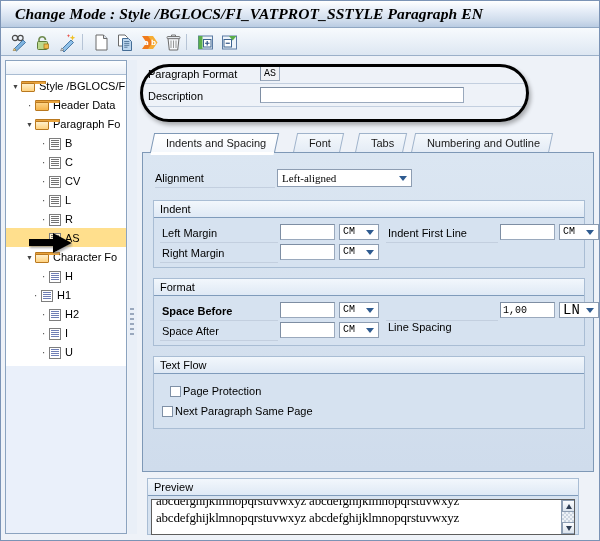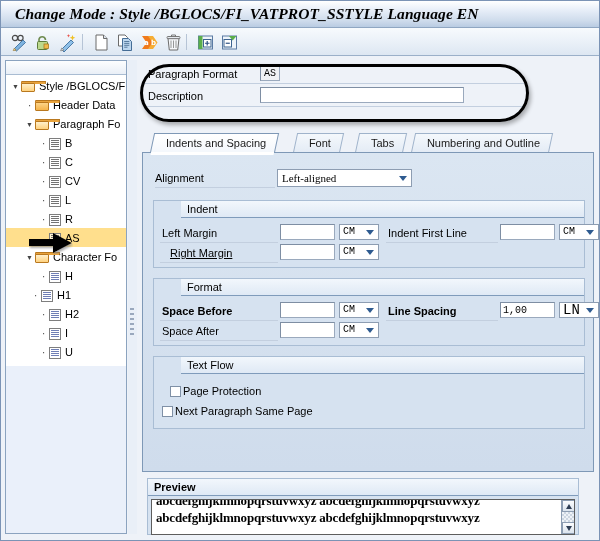--- a/index.html
+++ b/index.html
@@ -209,40 +209,39 @@
     position: absolute; right: 4px; top: 6px;
     width: 0; height: 0;
     border-left: 4px solid transparent; border-right: 4px solid transparent;
     border-top: 5px solid #2f5b90;
   }
 
   .group {
     position: absolute; left: 10px; width: 432px;
     background: #d6e2f0;
     border: 1px solid #a9bdd4;
-    padding-left: 27px;
   }
   .group > .ghead {
     height: 17px; line-height: 16px;
     background: linear-gradient(to bottom, #f2f7fc 0%, #dfe9f5 100%);
     border-bottom: 1px solid #7f9bbb;
     padding-left: 6px; font-size: 11px; color: #000;
   }
 
   .checkrow { position: absolute; font-size: 11px; }
   .cbox {
     display: inline-block; width: 11px; height: 11px;
     background: #ffffff; border: 1px solid #7f90a6;
     vertical-align: -2px; margin-right: 2px;
   }
 
   
   .previewgroup {
     position: absolute; left: 10px; top: 418px; width: 432px; height: 57px;
-    background: #d6e2f0; border: 1px solid #a9bdd4; font-weight: bold;
+    background: #d6e2f0; border: 1px solid #a9bdd4;
   }
   .previewbox {
     position: absolute; left: 3px; top: 20px; width: 424px; height: 36px;
     background: #ffffff; border: 1px solid #5d5d5d;
     overflow: hidden;
   }
   .previewtext {
     position: absolute; left: 4px; top: -8px; width: 400px;
     font-family: "Liberation Serif", serif;
     font-size: 13px; line-height: 17px;
@@ -272,21 +271,21 @@
     position: absolute; left: 0; top: 12px; width: 13px; height: 10px;
     background: repeating-conic-gradient(#cdd6e1 0% 25%, #eef2f7 0% 50%) 0 0/4px 4px;
   }
 </style>
 </head>
 <body>
 
 <div id="app">
 
   <div class="titlebar">
-    <div class="title">Change Mode : Style /BGLOCS/FI_VATPROT_SSTYLE Language EN</div>
+    <div class="title">Change Mode : Style /BGLOCS/FI_VATPROT_SSTYLE Paragraph EN</div>
   </div>
 
   <div class="toolbar">
 
     <div class="tbtn" style="left:8px">
       <svg width="19" height="19" viewBox="0 0 19 19">
         <circle cx="5" cy="5" r="2.6" fill="none" stroke="#4a4a4a" stroke-width="1.2"></circle>
         <circle cx="10.5" cy="5" r="2.6" fill="none" stroke="#4a4a4a" stroke-width="1.2"></circle>
         <path d="M7.6 5 H8" stroke="#4a4a4a" stroke-width="1"></path>
         <path d="M4 16 L13 7 L15.5 9.5 L6.5 18 Z" fill="#7fb4e0" stroke="#3c6f9e" stroke-width="0.9"></path>
@@ -447,21 +446,21 @@
         <div class="ghead">Indent</div>
 
         <div class="fl" style="left:8px; top:26px;">Left Margin</div>
         <div class="hline" style="left:6px; top:41px; width:118px;"></div>
         <input class="in" style="left: 126px; top: 23px; width: 55px; height: 16px;" value="">
         <div class="sel-box" style="left:185px; top:23px; width:40px; height:16px; padding:0 14px 0 3px; line-height:14px; font-family:'Liberation Mono',monospace; font-size:10px;">
           <span>CM</span>
           <span class="caret" style="top:5px;"></span>
         </div>
 
-        <div class="fl" style="left:16px; top:46px;text-decoration:underline;">Right Margin</div>
+        <div class="fl" style="left:8px; top:46px;">Right Margin</div>
         <div class="hline" style="left:6px; top:61px; width:118px;"></div>
         <input class="in" style="left: 126px; top: 43px; width: 55px; height: 16px;" value="">
         <div class="sel-box" style="left:185px; top:43px; width:40px; height:16px; padding:0 14px 0 3px; line-height:14px; font-family:'Liberation Mono',monospace; font-size:10px;">
           <span>CM</span>
           <span class="caret" style="top:5px;"></span>
         </div>
 
         <div class="fl" style="left:234px; top:26px;">Indent First Line</div>
         <div class="hline" style="left:232px; top:41px; width:112px;"></div>
         <input class="in" style="left: 346px; top: 23px; width: 55px; height: 16px;" value="">
@@ -483,21 +482,21 @@
         </div>
 
         <div class="fl" style="left:8px; top:46px;">Space After</div>
         <div class="hline" style="left:6px; top:61px; width:118px;"></div>
         <input class="in" style="left: 126px; top: 43px; width: 55px; height: 16px;" value="">
         <div class="sel-box" style="left:185px; top:43px; width:40px; height:16px; padding:0 14px 0 3px; line-height:14px; font-family:'Liberation Mono',monospace; font-size:10px;">
           <span>CM</span>
           <span class="caret" style="top:5px;"></span>
         </div>
 
-        <div class="fl" style="left:234px; top:26px;font-weight:bold;">Line Spacing</div>
+        <div class="fl" style="left:234px; top:42px;">Line Spacing</div>
         <div class="hline" style="left:232px; top:41px; width:112px;"></div>
         <input class="in" style="left: 346px; top: 23px; width: 55px; height: 16px;" value="1,00">
         <div class="sel-box" style="left:405px; top:23px; width:40px; height:16px; padding:0 14px 0 3px; line-height:14px; font-family:'Liberation Mono',monospace; font-size:14px;">
           <span>LN</span>
           <span class="caret" style="top:5px;"></span>
         </div>
       </div>
 
       <div class="group" style="top:203px; height:73px;">
         <div class="ghead">Text Flow</div>

